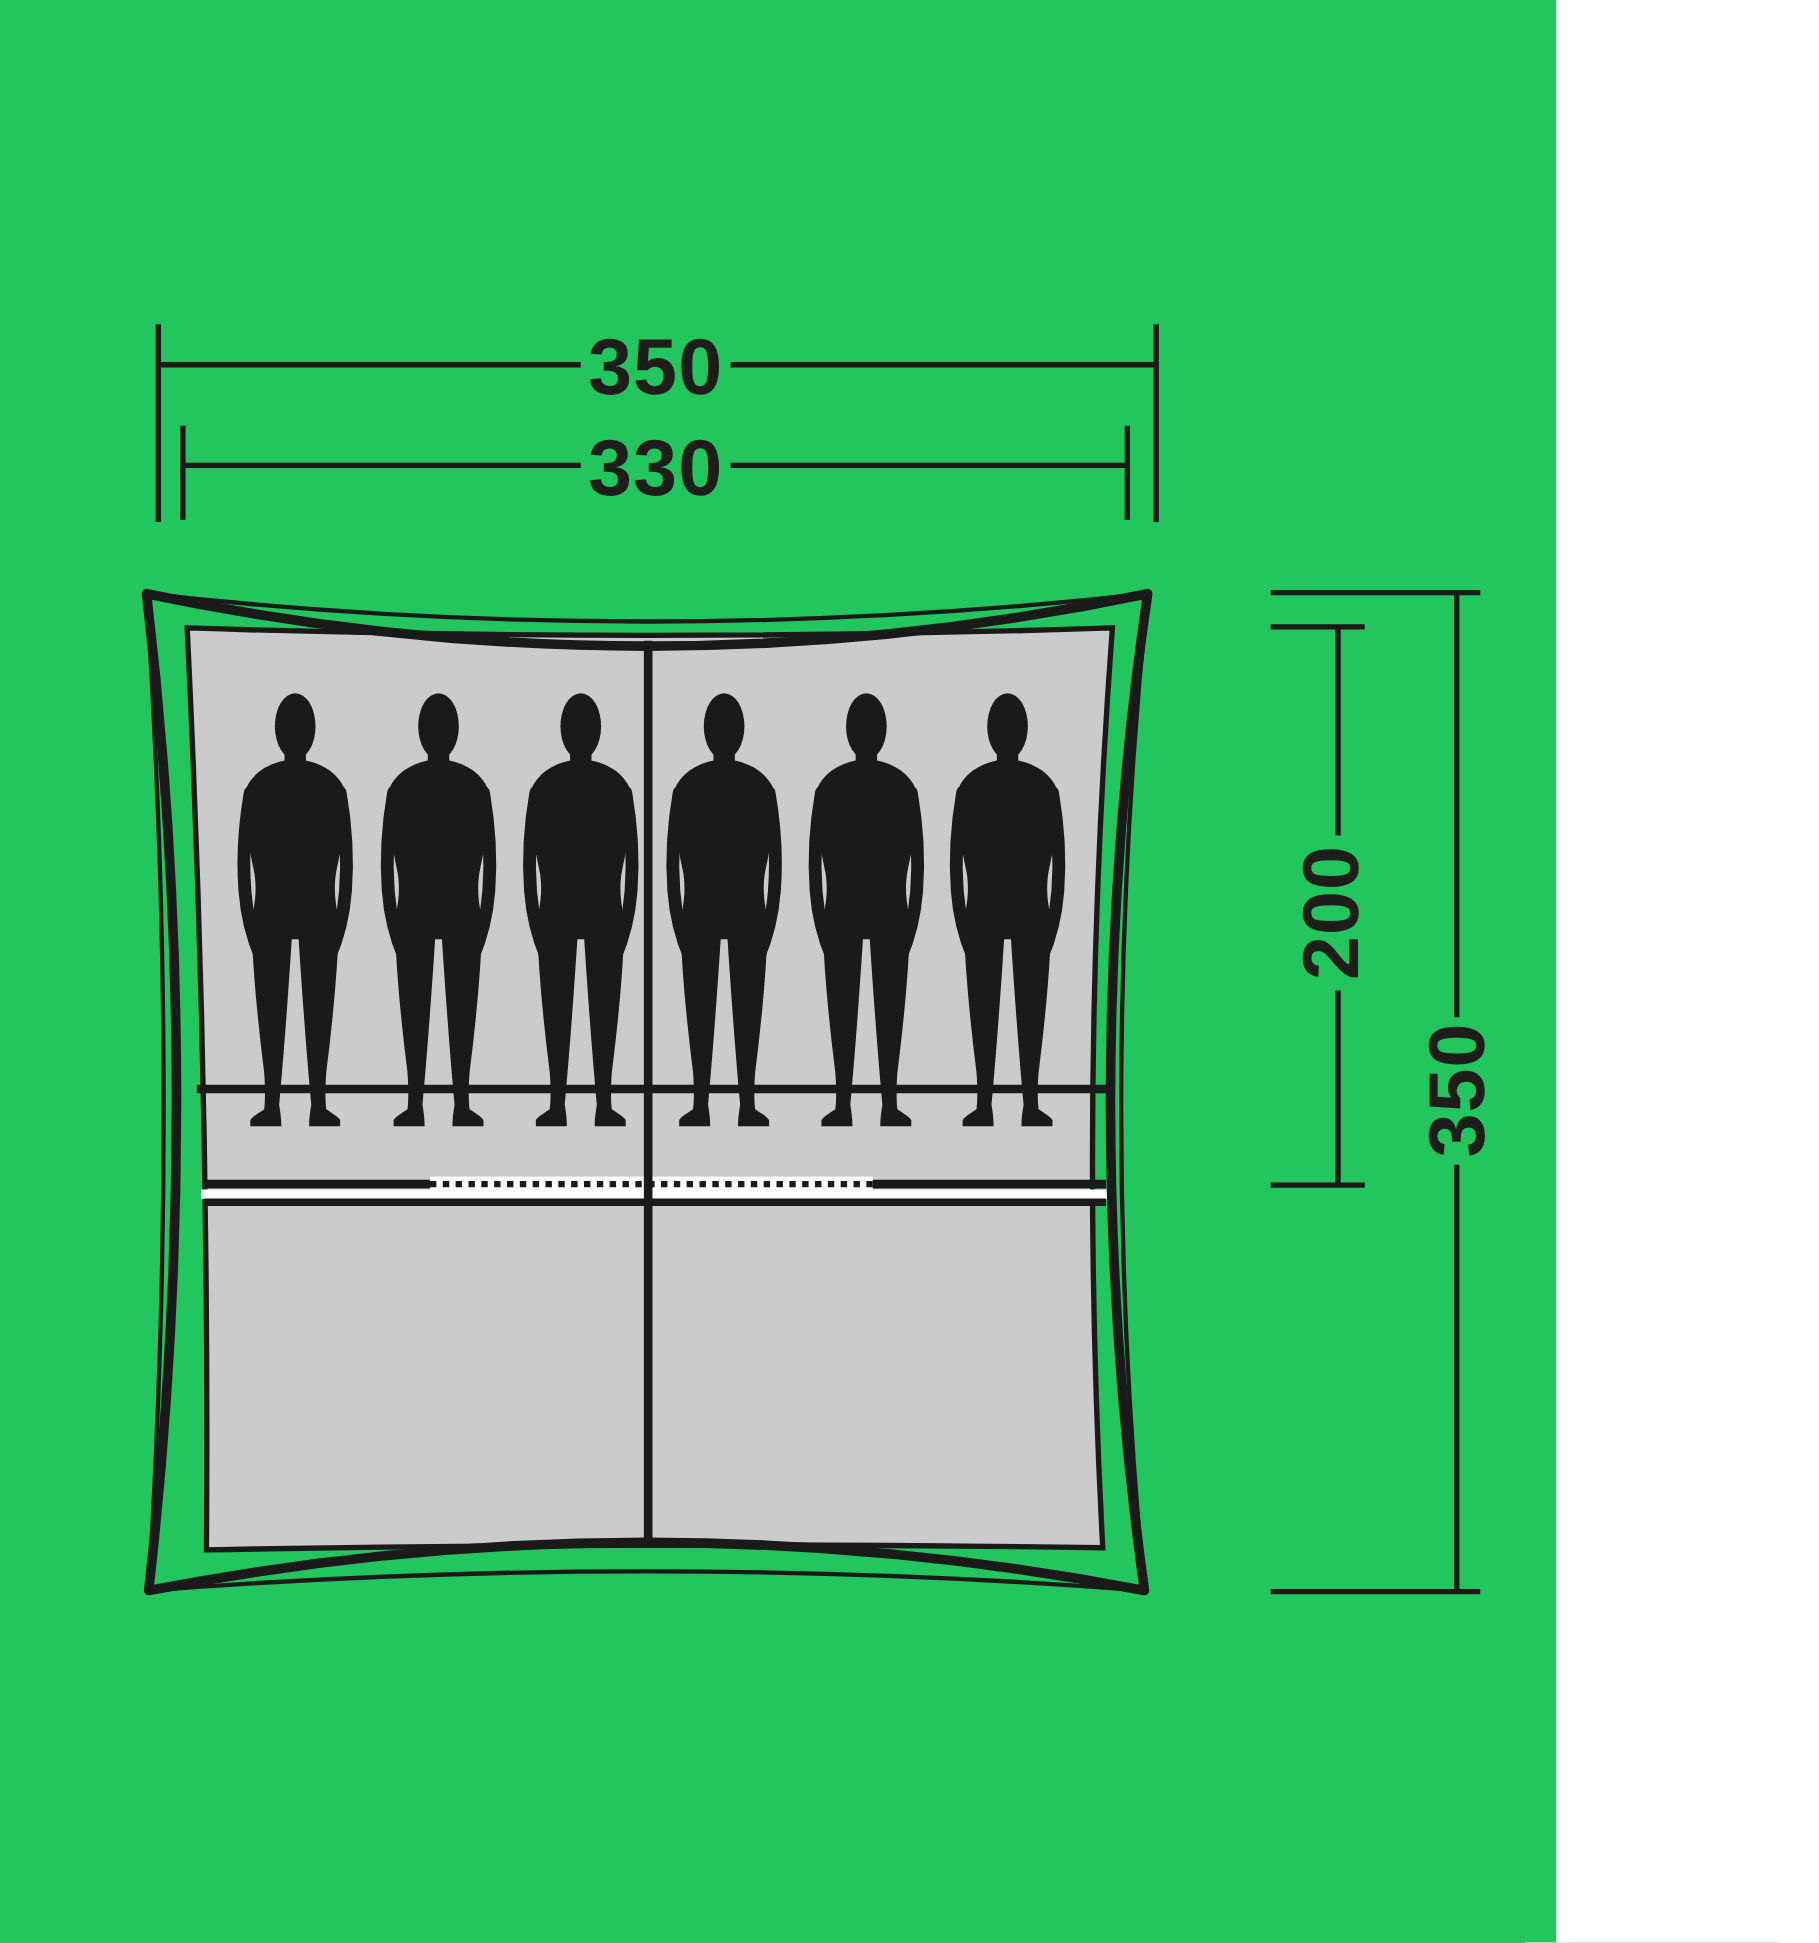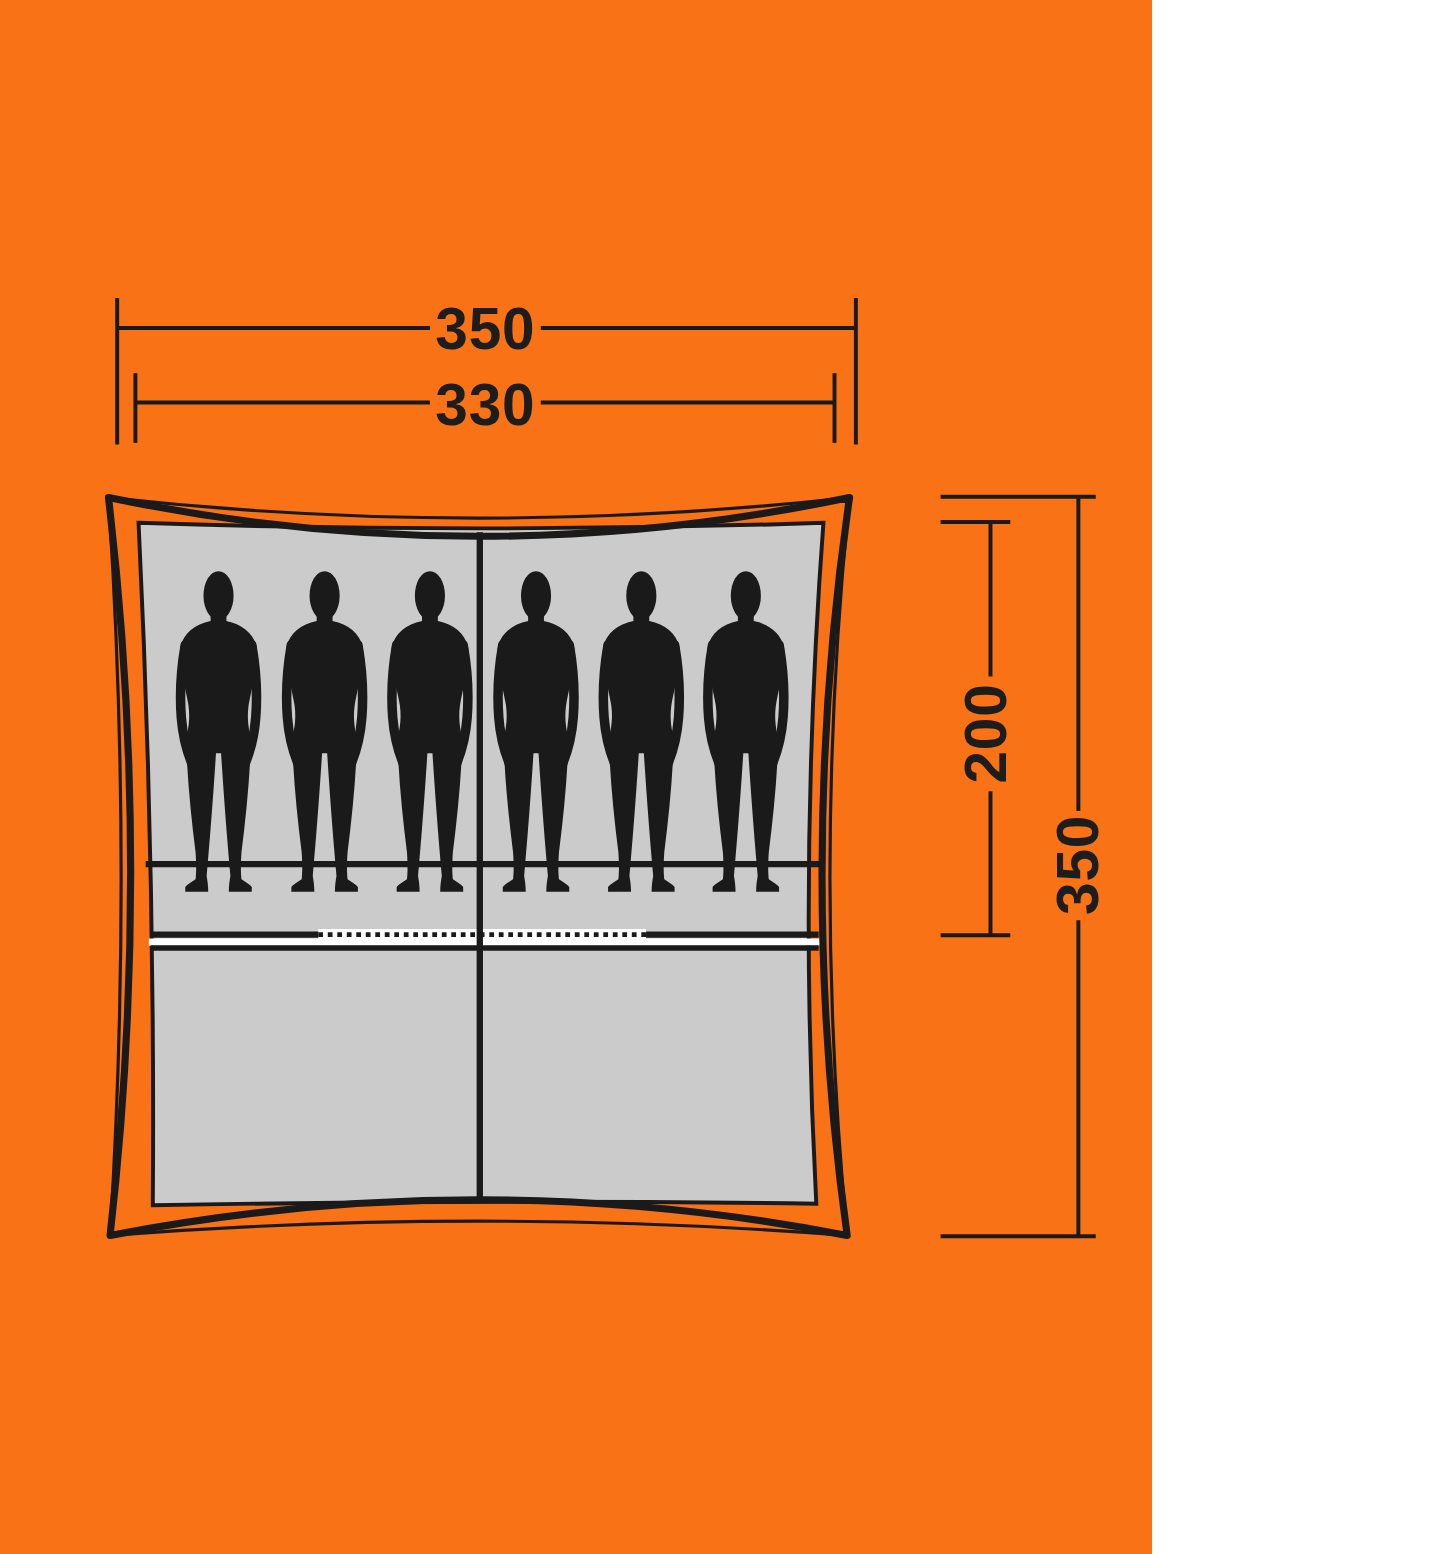--- a/index.html
+++ b/index.html
@@ -2,23 +2,23 @@
 <html><head>
 <meta charset="utf-8">
 <style>
   html, body {
     margin: 0;
     padding: 0;
     background: #ffffff;
   }
   .stage {
     position: relative;
-    width: 1152px;
+    width: 1245px;
     height: 1554px;
-    background: #f97316;
+    background: #22c55e;
     overflow: hidden;
     font-family: "Liberation Sans", sans-serif;
     text-decoration: underline;
   }
   .stage svg {
     display: block;
     width: 100%;
     height: 100%;
   }
   .dim-text {

